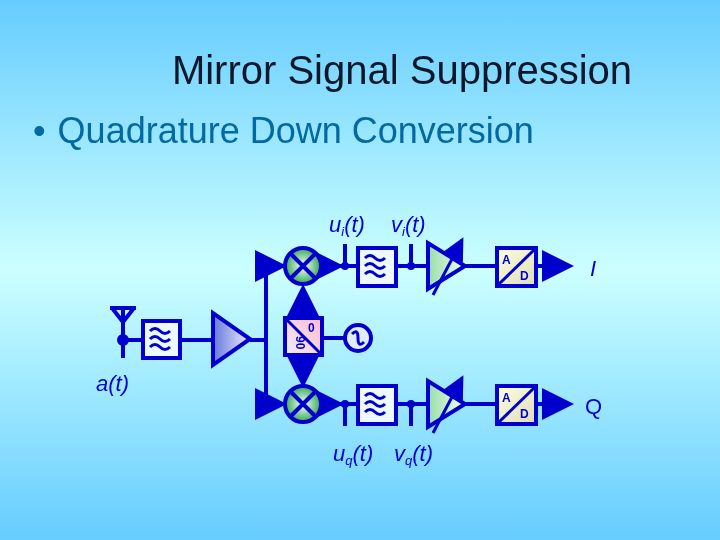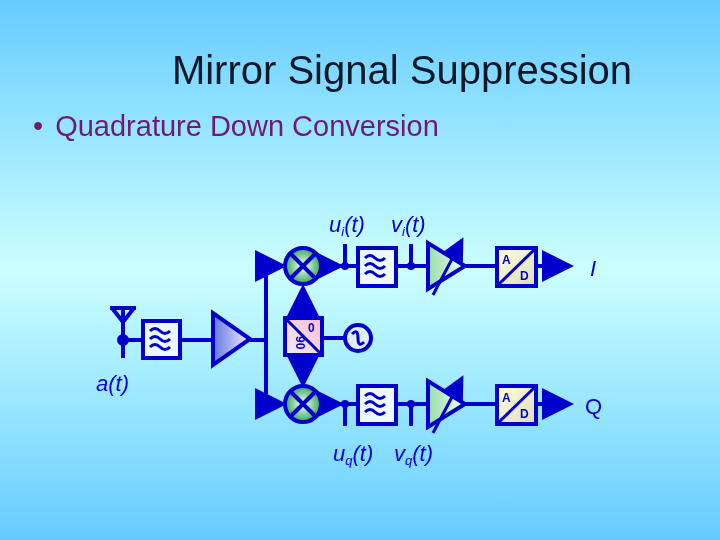--- a/index.html
+++ b/index.html
@@ -1,20 +1,20 @@
 <!DOCTYPE html>
 <html><head>
 <meta charset="utf-8">
 <style>
   html,body{margin:0;padding:0;}
   body{width:720px;height:540px;overflow:hidden;position:relative;
     background:linear-gradient(to bottom,#66ccff 0%,#99e6ff 25%,#ccffff 50%,#99e6ff 75%,#66ccff 100%);
     font-family:"Liberation Sans",sans-serif;}
   .title{position:absolute;left:0;width:720px;top:48px;text-align:center;font-size:40px;color:#0f172a;padding-left:42px;}
-  .bullet{position:absolute;left:33px;top:110px;font-size:29px;color:#701a75;}
+  .bullet{position:absolute;left:33px;top:110px;font-size:36px;color:#0369a1;}
   .bullet .dot{margin-right:12px;}
   svg{position:absolute;left:0;top:0;}
   .lbl{font-family:"Liberation Sans",sans-serif;font-style:italic;fill:#0000cc;font-size:22px;}
   .out{font-family:"Liberation Sans",sans-serif;fill:#0000cc;font-size:22px;}
   .adt{font-family:"Liberation Sans",sans-serif;font-weight:bold;fill:#0000cc;font-size:12px;}
 </style>
 </head>
 <body>
 
 <div class="title">Mirror Signal Suppression</div>

